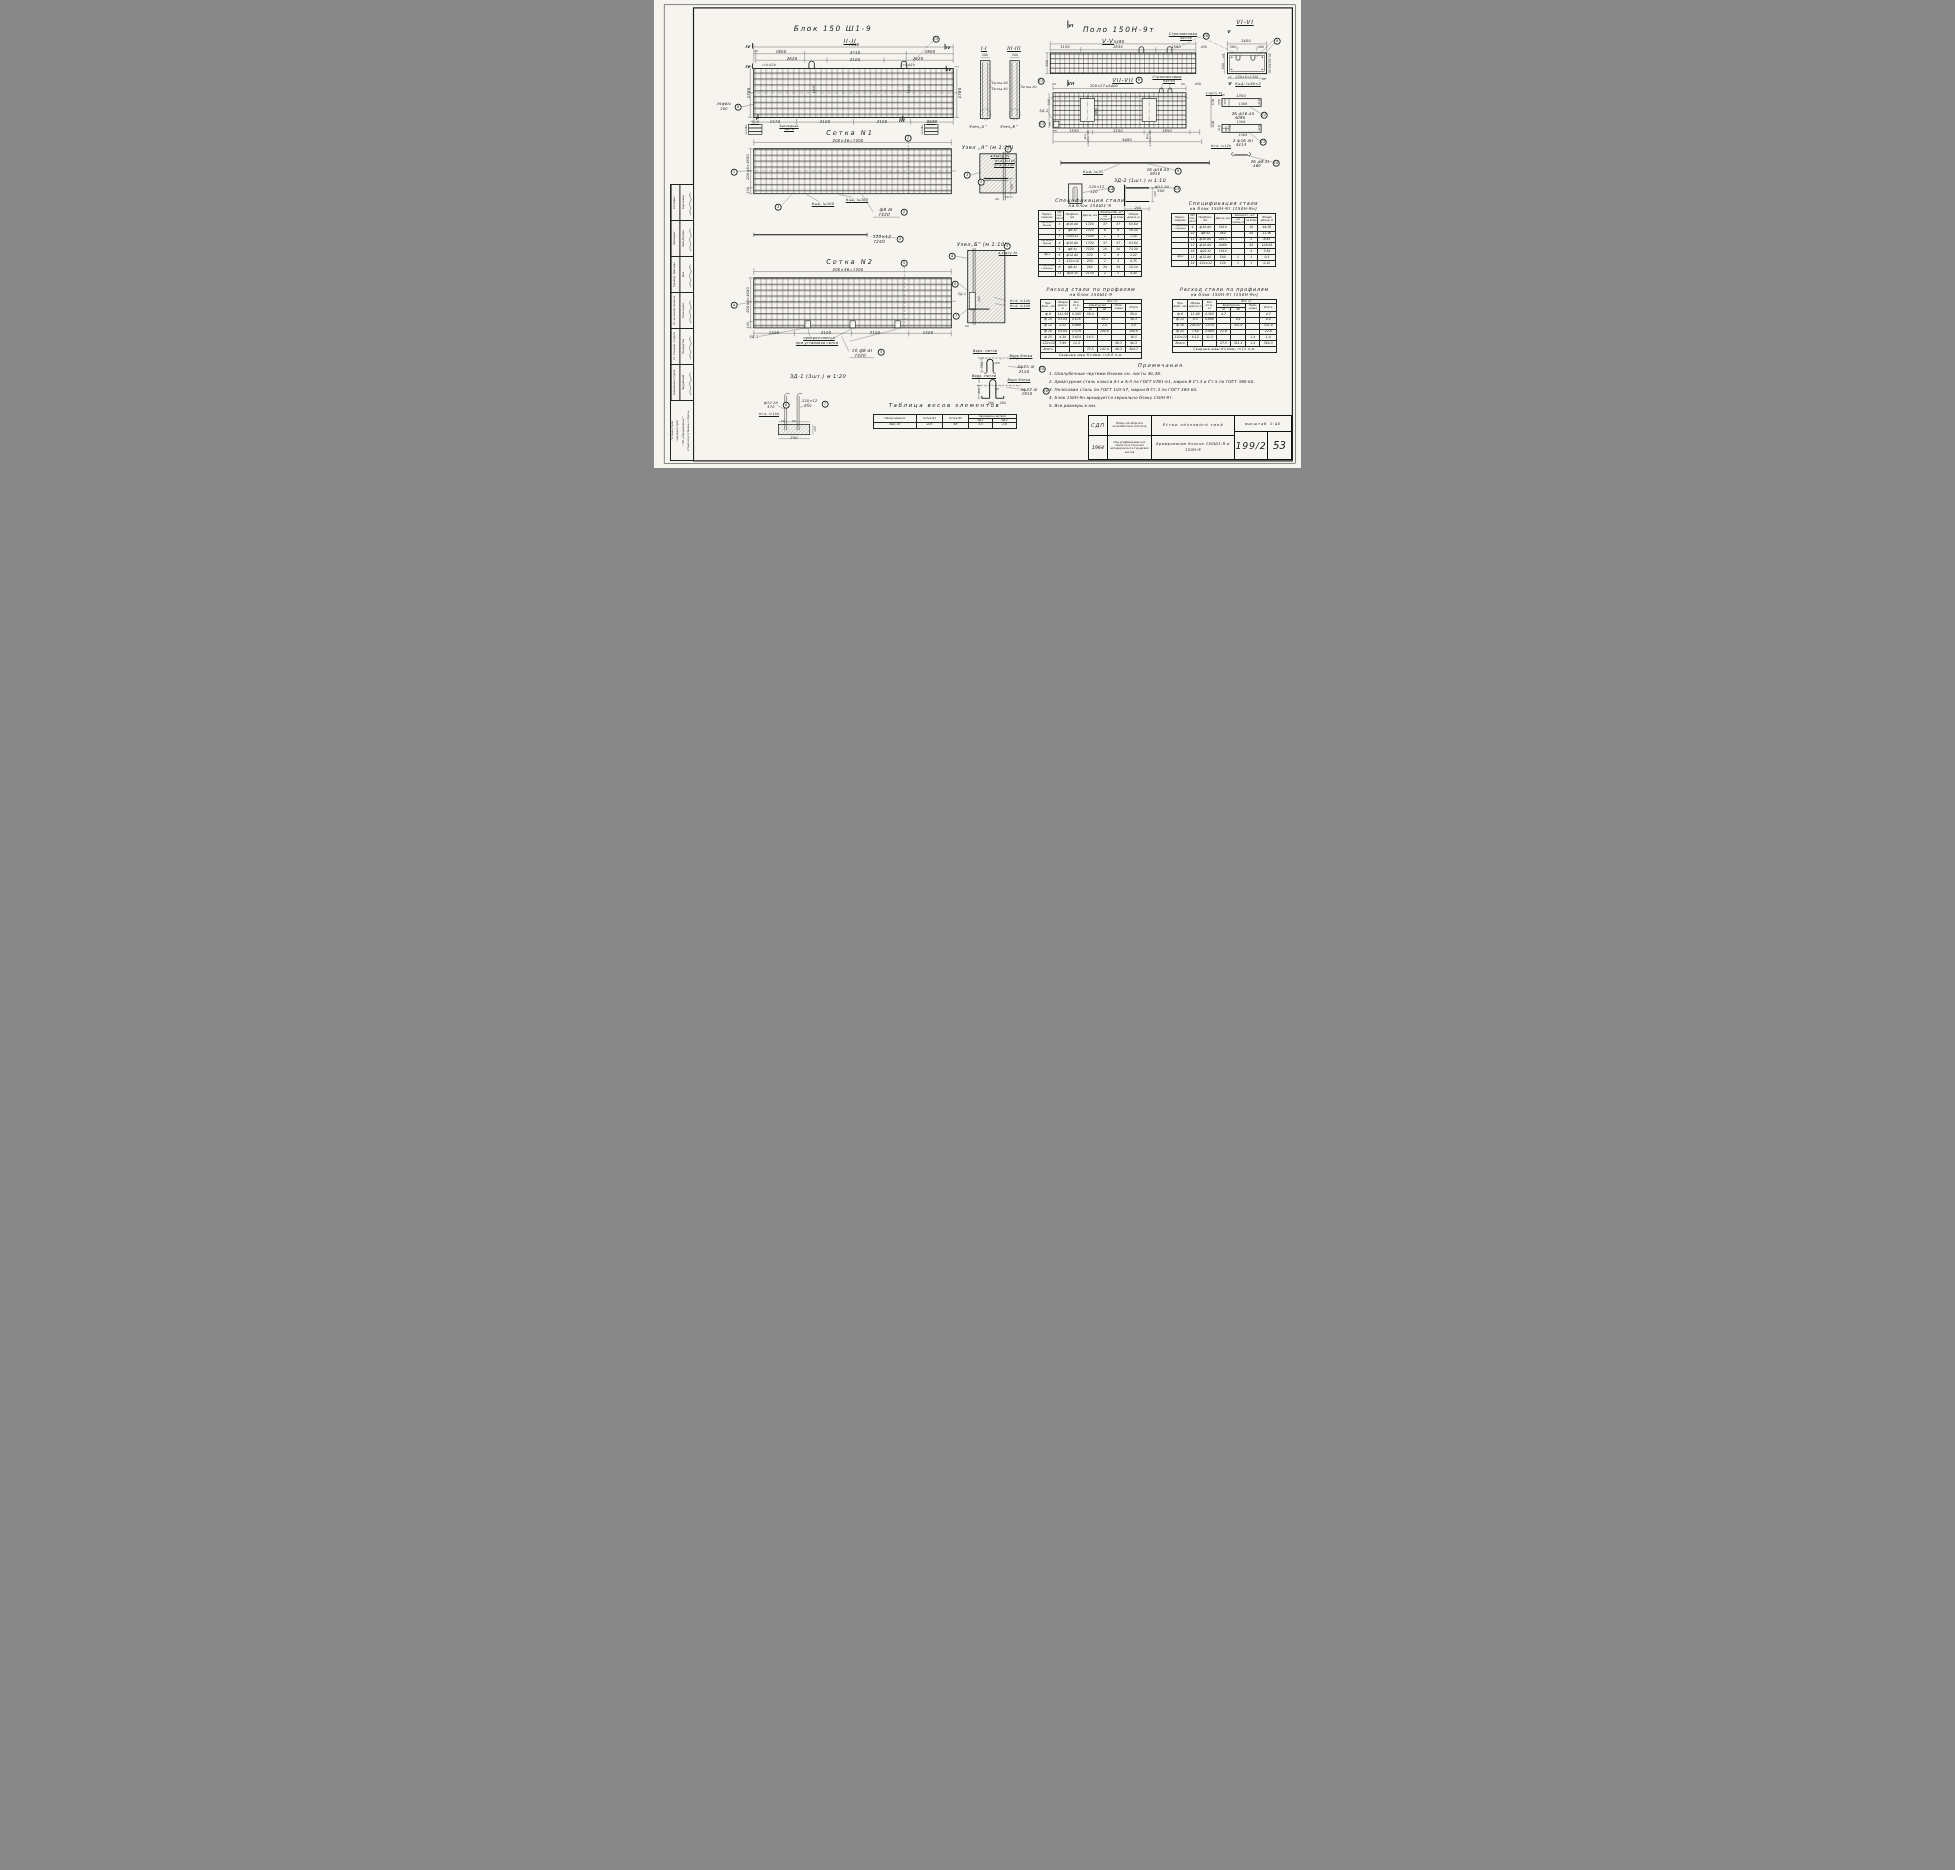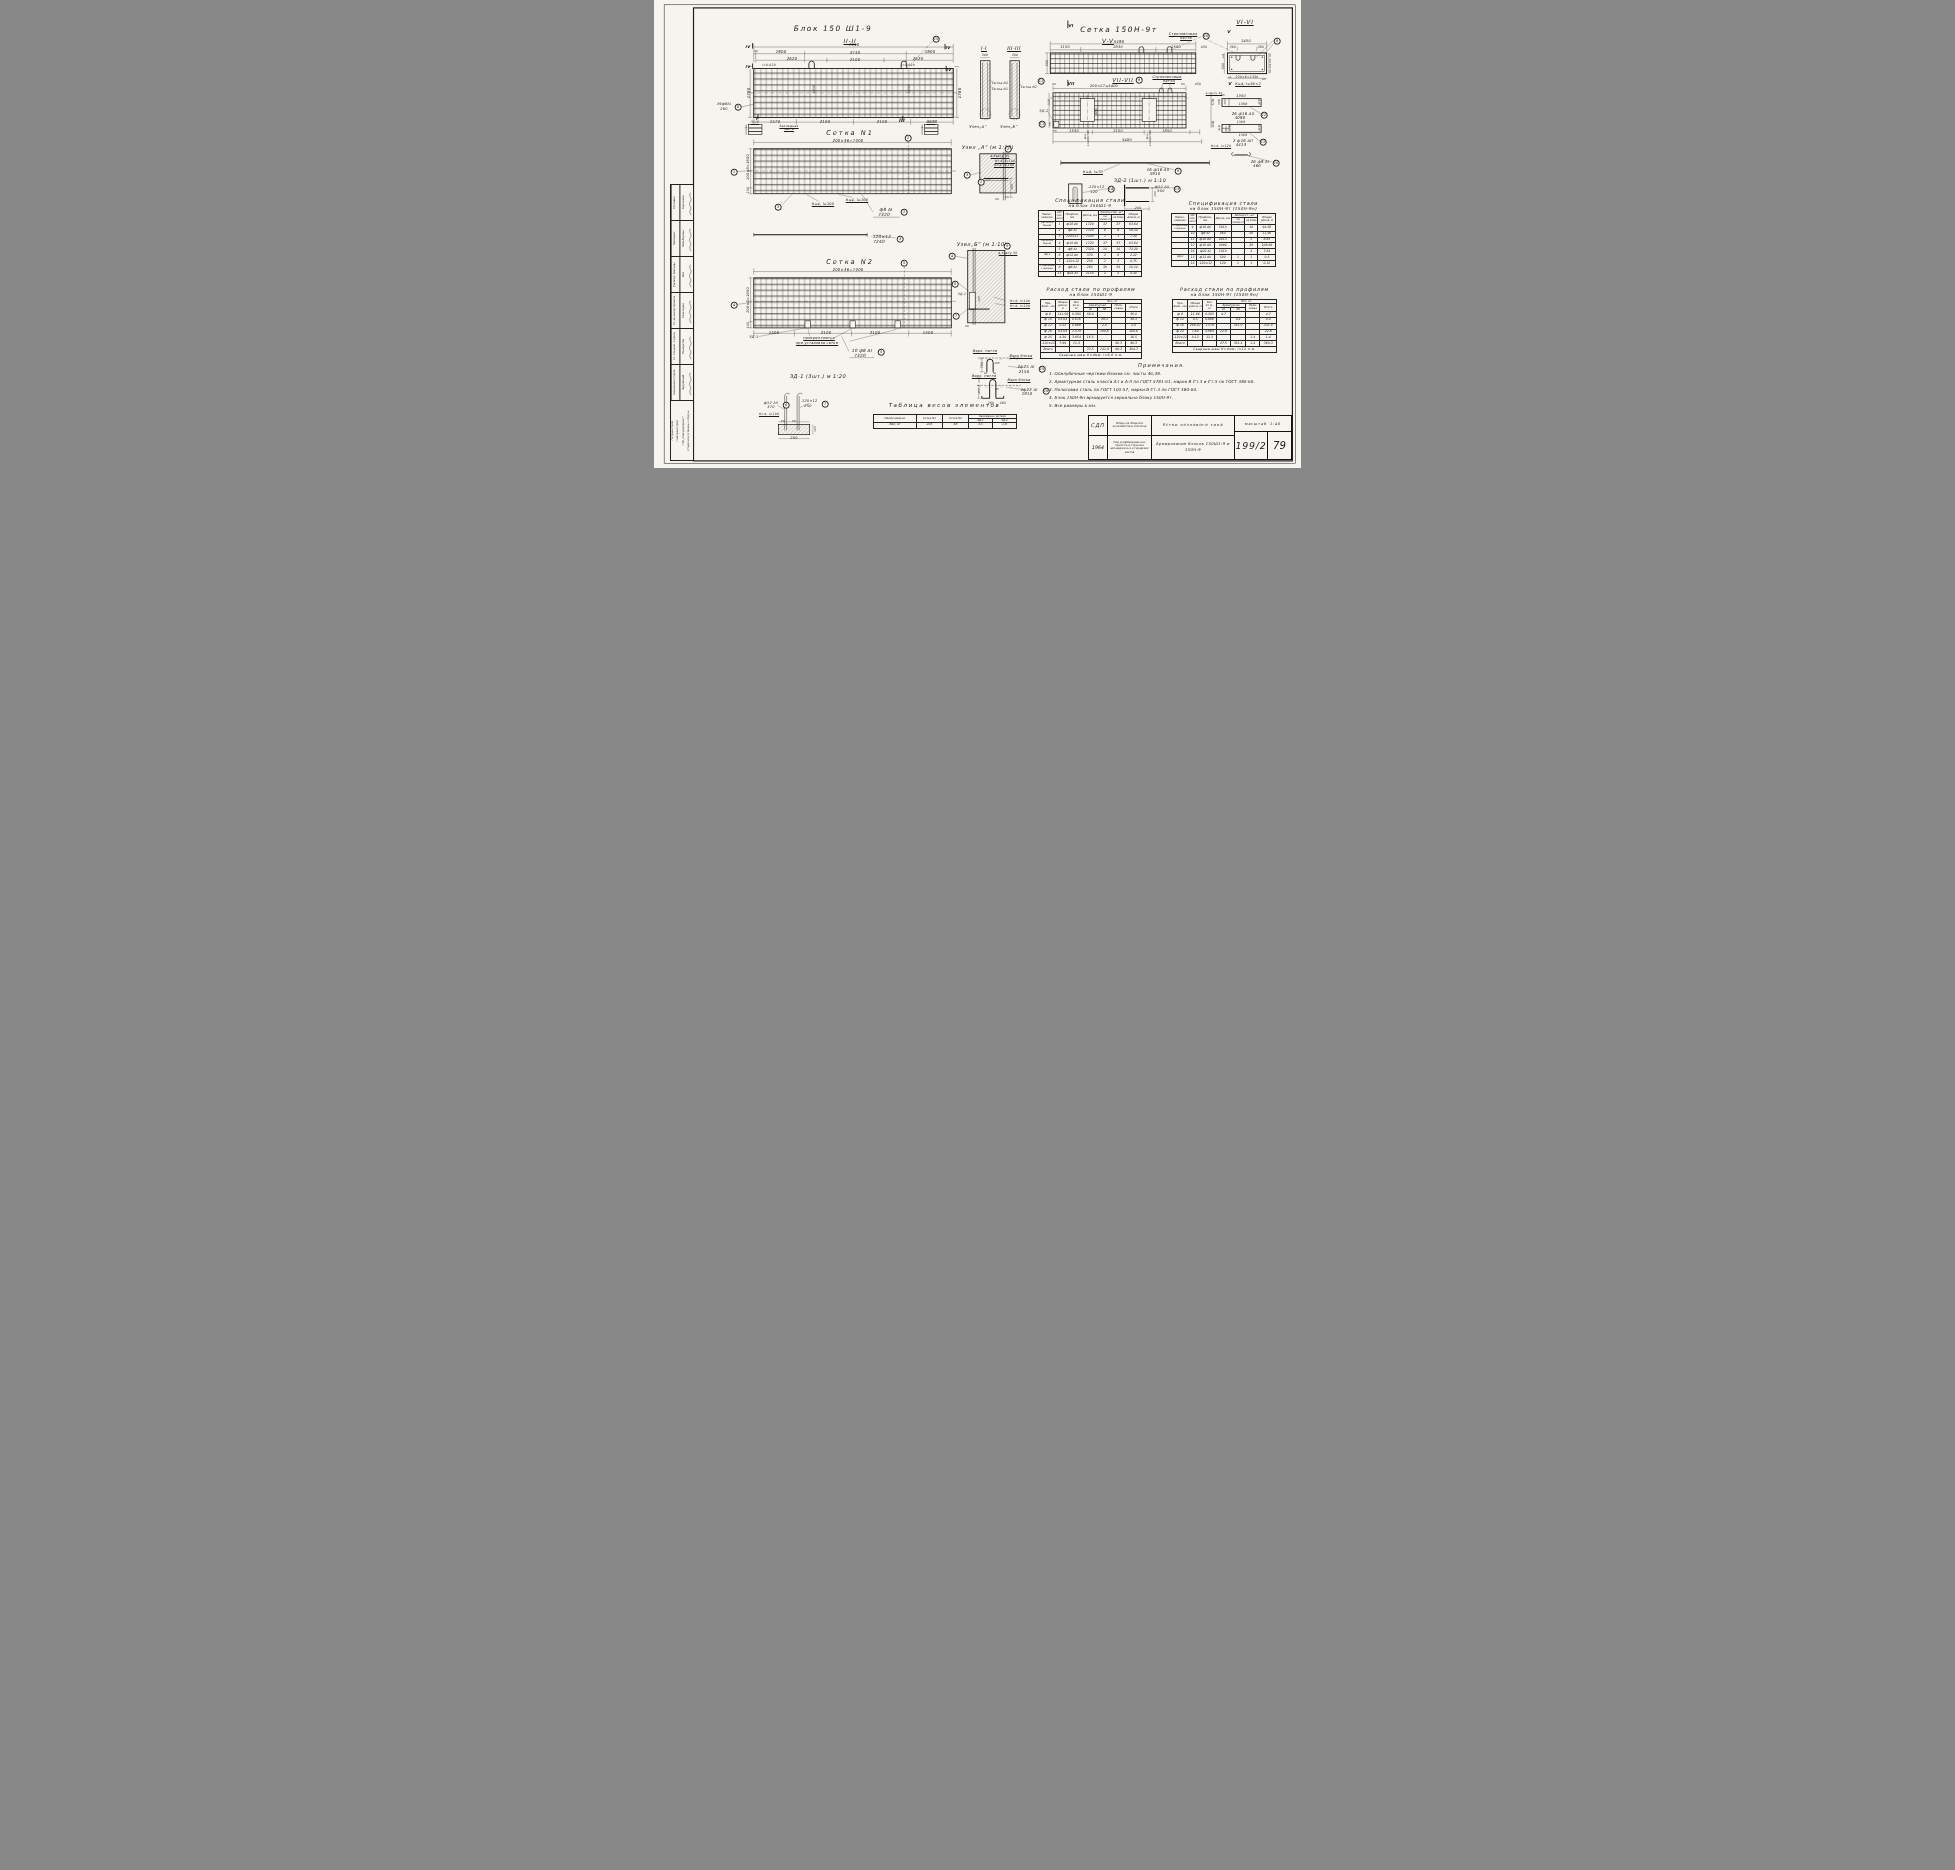--- a/index.html
+++ b/index.html
@@ -452,21 +452,21 @@
       <span class="ann" style="left: 325px; top: 380px; transform: translate(-50%, -50%) rotate(-90deg); font-size: 2.7px;">130</span>
 
       <span class="ann" style="left: 325px; top: 391px; transform: translate(-50%, -50%) rotate(-90deg); font-size: 2.7px;">400</span>
 
       <span class="ann" style="left: 343px; top: 389px; transform: translate(-50%, -50%); font-size: 2.7px;">95</span>
 
       <span class="ann" style="left: 337px; top: 403px; transform: translate(-50%, -50%); font-size: 3.1px;">260</span>
 
       <span class="ann" style="left: 349px; top: 403px; transform: translate(-50%, -50%); font-size: 3.1px;">260</span>
 
-      <span class="ann" style="left: 465px; top: 29px; transform: translate(-50%, -50%); font-size: 7.4px; letter-spacing: 1.6px;">Сетка 150Н-9т</span>
+      <span class="ann" style="left: 465px; top: 29px; transform: translate(-50%, -50%); font-size: 7.4px; letter-spacing: 1.6px;">Поло 150Н-9т</span>
 
       <span class="ann" style="left: 454px; top: 41px; transform: translate(-50%, -50%); font-size: 5.9px; text-decoration: underline; letter-spacing: 0.8px;">V-V</span>
 
       <span class="ann" style="left: 417px; top: 25px; transform: translate(-50%, -50%); font-size: 4.3px; font-weight: bold;">VI</span>
 
       <span class="ann" style="left: 417px; top: 83px; transform: translate(-50%, -50%); font-size: 4.3px; font-weight: bold;">VII</span>
 
       <span class="ann" style="left: 465px; top: 41px; transform: translate(-50%, -50%); font-size: 3.9px;">5480</span>
 
       <span class="ann" style="left: 411px; top: 47px; transform: translate(-50%, -50%); font-size: 3.5px;">1150</span>
@@ -1181,21 +1181,21 @@
       <div class="tb-top">Устои козлового типа</div>
       <div class="tb-bot">Армирование блоков 150Ш1-9 и 150Н-9</div>
     </div>
     <div class="tb-cell tb-c4">
       <div class="tb-top">
         <span>масштаб</span>
         <span>1:40</span>
       </div>
       <div class="tb-bot">
         <div class="tb-doc">199/2</div>
-        <div class="tb-sheetn">79</div>
+        <div class="tb-sheetn">53</div>
       </div>
     </div>
   </div>
 
   <div class="stamp">
     <div style="display:contents">
       
     
         <div class="srow">
           <span class="sr-role vt">Составил</span>

